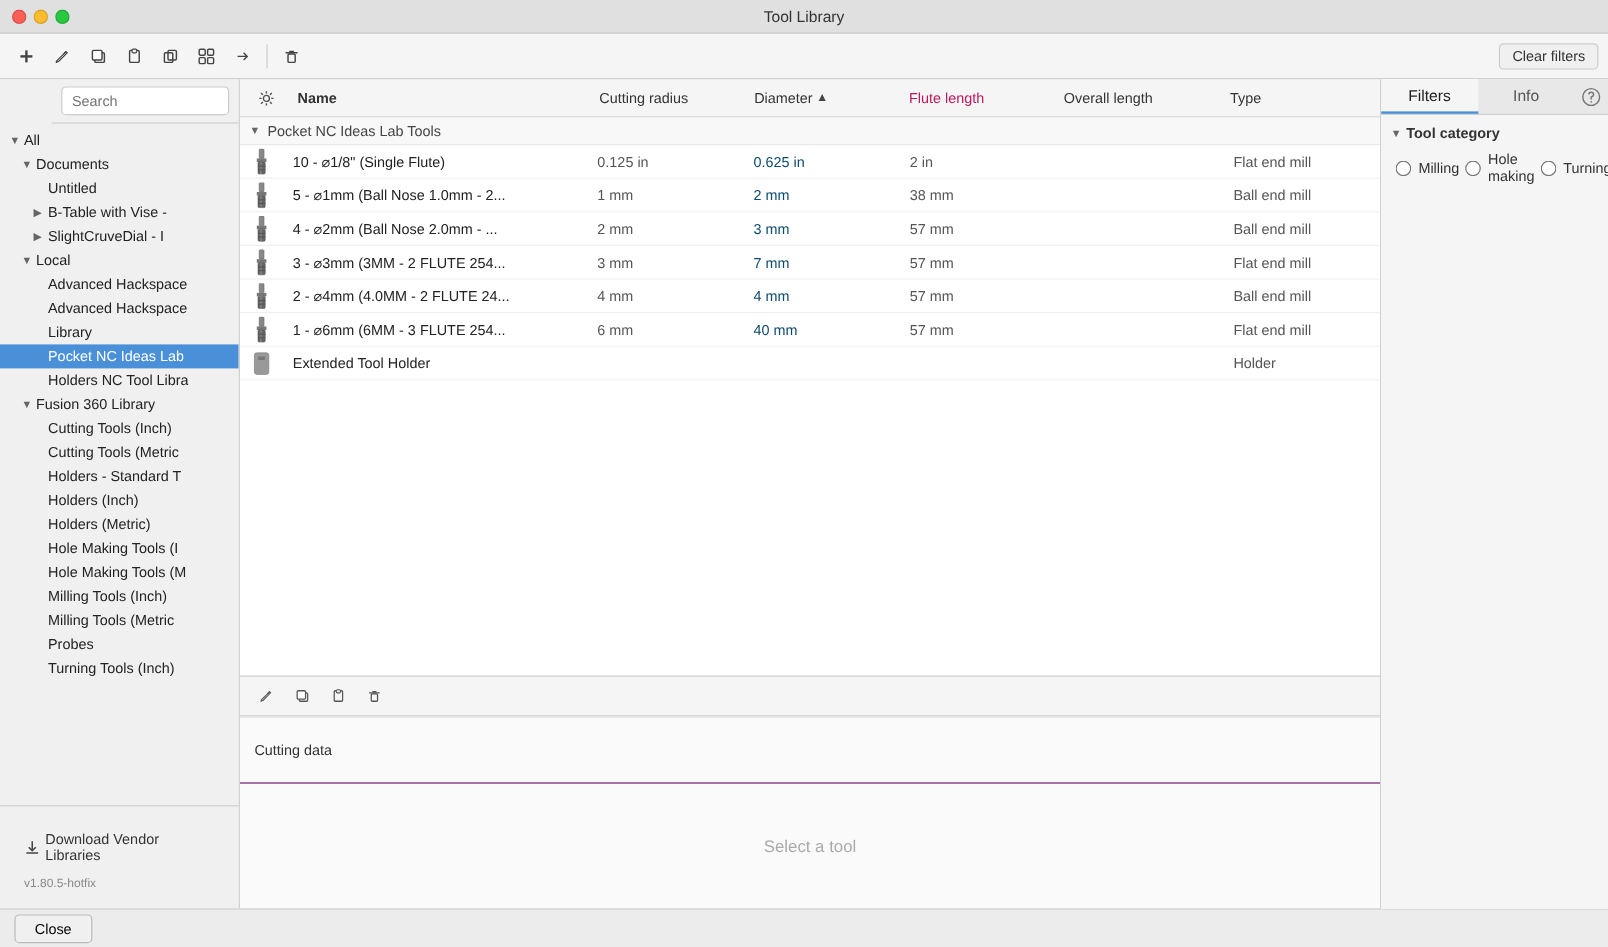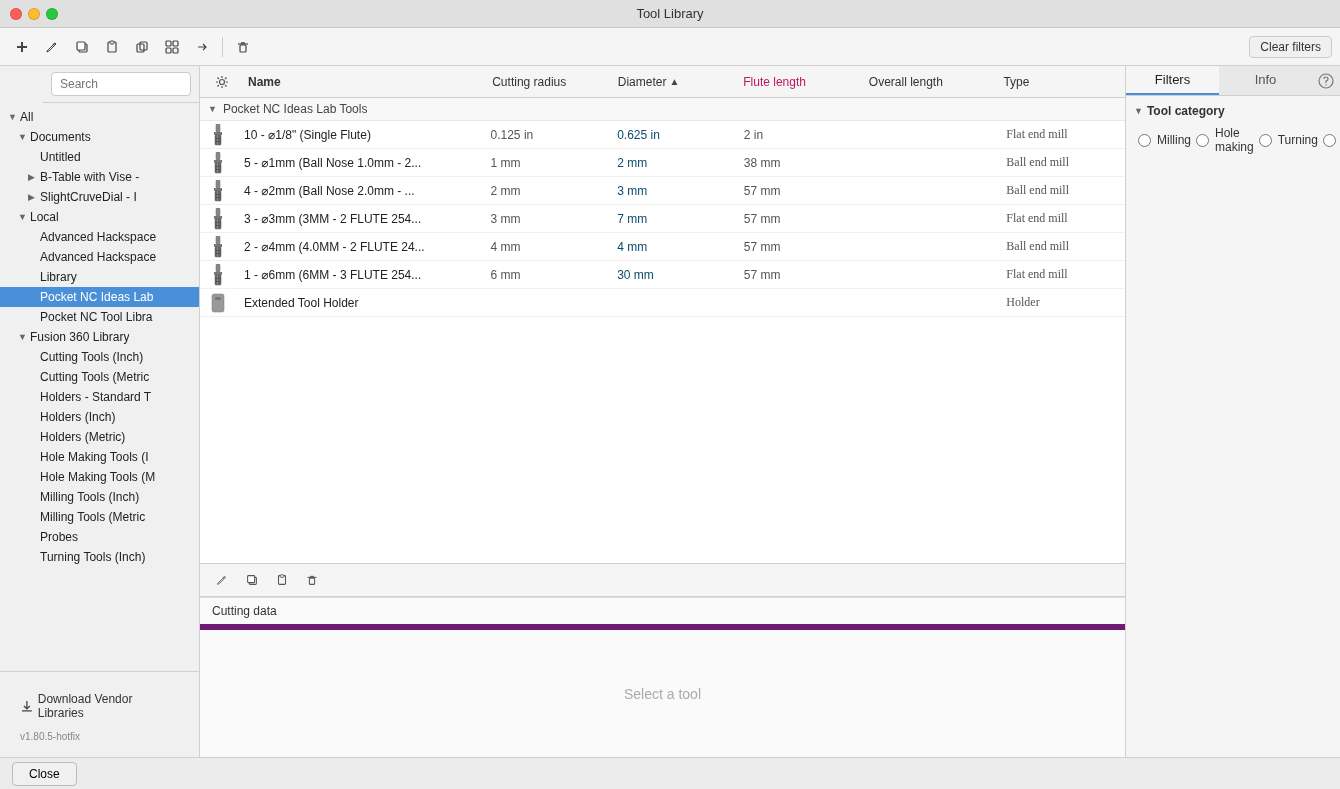--- a/index.html
+++ b/index.html
@@ -229,21 +229,21 @@
       display: flex;
       align-items: center;
       justify-content: center;
       flex-shrink: 0;
     }
     .cell-name { flex: 2.5; padding: 0 8px; color: #222; overflow: hidden; text-overflow: ellipsis; white-space: nowrap; }
     .cell-corner { flex: 1.2; padding: 0 8px; color: #555; }
     .cell-diameter { flex: 1.2; padding: 0 8px; color: #0c4a6e; }
     .cell-flute { flex: 1.2; padding: 0 8px; color: #555; }
     .cell-overall { flex: 1.3; padding: 0 8px; color: #555; }
-    .cell-type { flex: 1.2; padding: 0 8px; color: #555; font-family: Liberation Serif, serif; }
+    .cell-type { flex: 1.2; padding: 0 8px; color: #555; }
 
     
     .bottom-toolbar {
       height: 34px;
       background: #f5f5f5;
       border-top: 1px solid #d0d0d0;
       border-bottom: 1px solid #d0d0d0;
       display: flex;
       align-items: center;
       padding: 0 8px;
@@ -252,38 +252,38 @@
     }
     .cutting-data-section {
       flex-shrink: 0;
       height: 160px;
       background: #fafafa;
       border-top: 1px solid #ddd;
       display: flex;
       flex-direction: column;
     }
     .cutting-data-header {
-      padding: 6px 12px;
+      padding: 20px 12px;
       font-weight: 500;
       color: #333;
-      border-bottom: 6px solid #701a75;
+      border-bottom: 1px solid #701a75;
       font-size: 12px;
     }
     .cutting-data-body {
       flex: 1;
       display: flex;
       align-items: center;
       justify-content: center;
       color: #666;
       font-size: 16px;
     }
 
     
     .right-panel {
-      width: 215px;
+      width: 190px;
       background: #f5f5f5;
       border-left: 1px solid #d0d0d0;
       display: flex;
       flex-direction: column;
       flex-shrink: 0;
       overflow-y: auto;
     }
     .panel-tabs {
       display: flex;
       border-bottom: 1px solid #d0d0d0;
@@ -491,21 +491,21 @@
           <span class="tree-label">Library</span>
         </div>
         <div class="tree-item selected">
           <span class="indent">&nbsp;&nbsp;&nbsp;&nbsp;&nbsp;&nbsp;</span>
           <span class="arrow"></span>
           <span class="tree-label">Pocket NC Ideas Lab</span>
         </div>
         <div class="tree-item">
           <span class="indent">&nbsp;&nbsp;&nbsp;&nbsp;&nbsp;&nbsp;</span>
           <span class="arrow"></span>
-          <span class="tree-label">Pocket NC Tool Libra</span>
+          <span class="tree-label">Holders NC Tool Libra</span>
         </div>
         <div class="tree-item">
           <span class="indent">&nbsp;&nbsp;&nbsp;</span>
           <span class="arrow">▼</span>
           <span class="tree-label">Fusion 360 Library</span>
         </div>
         <div class="tree-item">
           <span class="indent">&nbsp;&nbsp;&nbsp;&nbsp;&nbsp;&nbsp;</span>
           <span class="arrow"></span>
           <span class="tree-label">Cutting Tools (Inch)</span>
@@ -705,21 +705,21 @@
         <rect x="4" y="0" width="4" height="8" rx="1" fill="#888" stroke="#666" stroke-width="0.5"></rect>
         <rect x="2" y="8" width="8" height="3" rx="0" fill="#777"></rect>
         <rect x="3" y="11" width="6" height="10" rx="1" fill="#666" stroke="#555" stroke-width="0.5"></rect>
         <rect x="5" y="11" width="1" height="10" fill="#888"></rect>
         <rect x="3" y="14" width="6" height="1" fill="#555"></rect>
         <rect x="3" y="17" width="6" height="1" fill="#555"></rect>
       </svg>
     </div>
       <div class="cell-name">1 - ⌀6mm (6MM - 3 FLUTE 254...</div>
       <div class="cell-corner">6 mm</div>
-      <div class="cell-diameter">30 mm</div>
+      <div class="cell-diameter">40 mm</div>
       <div class="cell-flute">57 mm</div>
       <div class="cell-overall"></div>
       <div class="cell-type">Flat end mill</div>
     </div>
           <div class="data-row">
       <div class="cell-icon">
       <svg width="18" height="22" viewBox="0 0 18 22">
         <rect x="3" y="2" width="12" height="18" rx="2" fill="#999" stroke="#777" stroke-width="0.5"></rect>
         <rect x="6" y="5" width="6" height="3" rx="1" fill="#777"></rect>
       </svg>

